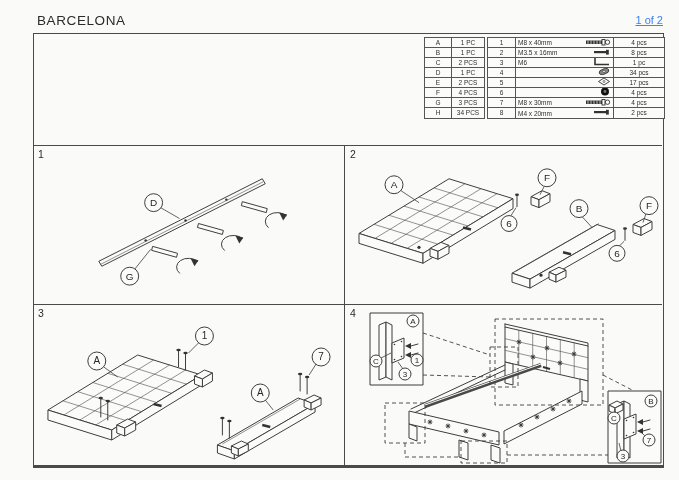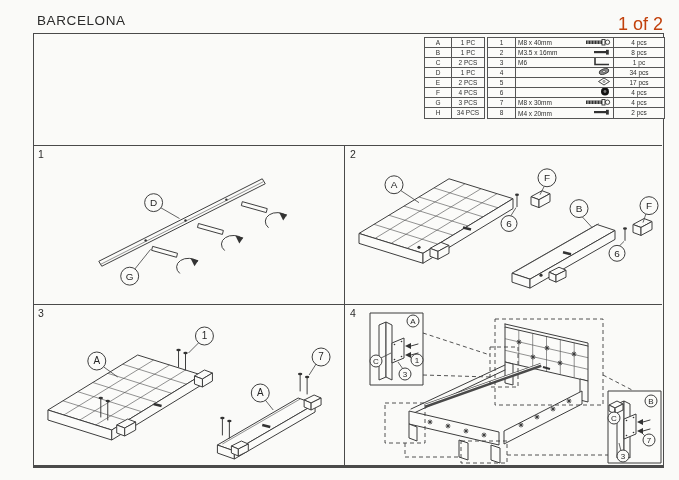--- a/index.html
+++ b/index.html
@@ -3,21 +3,21 @@
 <meta charset="utf-8">
 <style>
   html,body { margin:0; padding:0; background:#eceae6; }
   .sheet {
     position:relative; width:679px; height:480px;
     background:#fafaf8;
     font-family:"Liberation Sans", sans-serif;
     color:#2e2e2e; overflow:hidden;
   }
   .hdr-title { position:absolute; left:37px; top:13px; font-size:13.5px; letter-spacing:.6px; color:#2b2b2b; }
-  .hdr-page  { position:absolute; right:16px; top:14px; font-size:18px; color:#c2410c; }
+  .hdr-page  { position:absolute; right:16px; top:14px; font-size:11px; color:#3b82f6;text-decoration:underline; }
   .border-box {
     position:absolute; left:33px; top:33px; width:629px; height:431px;
     border:1.5px solid #4a4a4a; border-bottom-width:3px;
   }
   
   .tbl { position:absolute; border:1px solid #555; background:#fbfbf9; box-sizing:border-box; }
   .trow { display:flex; border-bottom:1px solid #555; height:10px; box-sizing:border-box; }
   .trow:last-child { border-bottom:none; }
   .tcell { border-right:1px solid #555; font-size:6.5px; line-height:9px; text-align:center;
            overflow:hidden; white-space:nowrap; box-sizing:border-box; }

